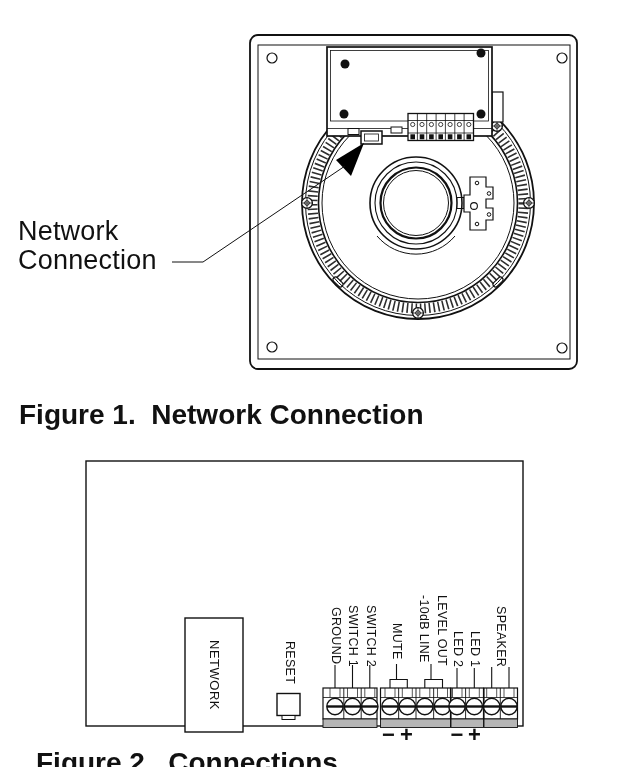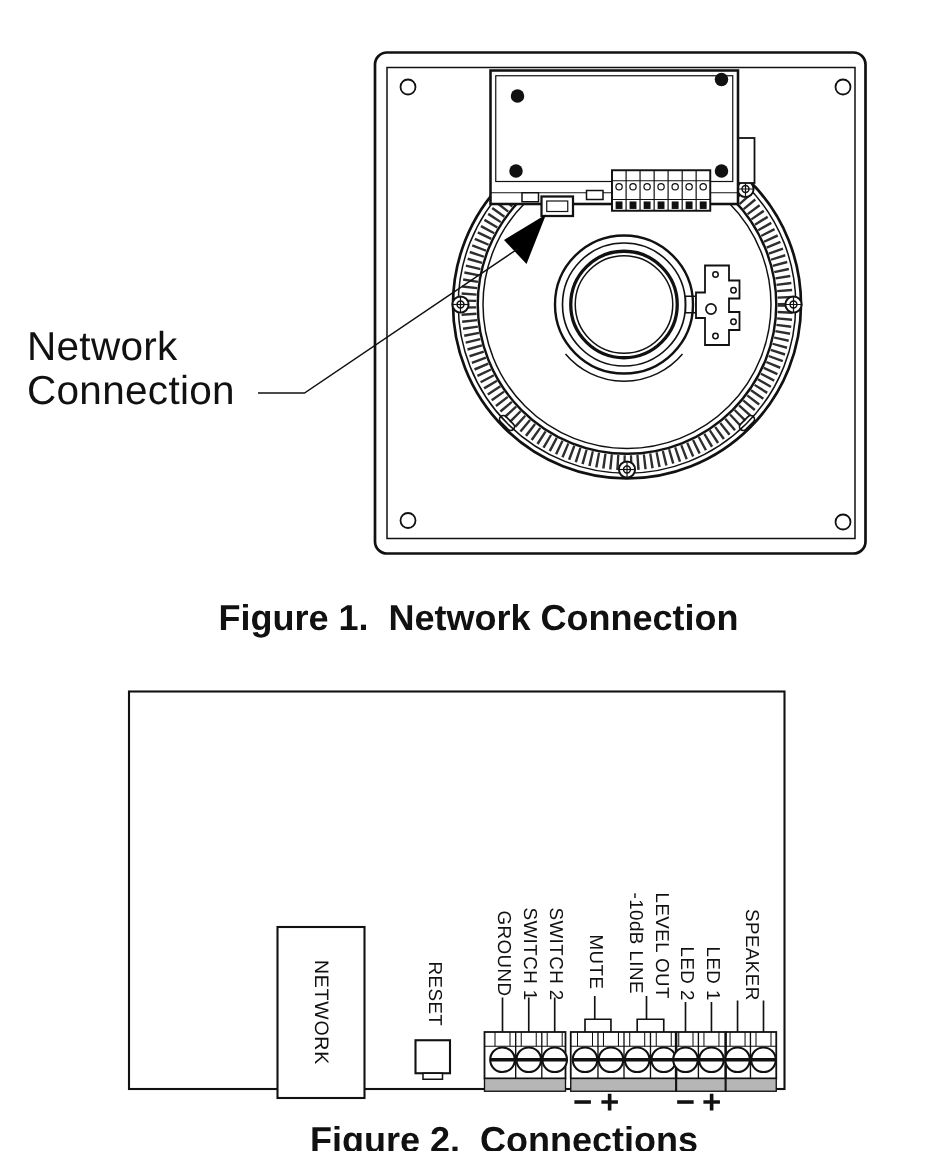--- a/index.html
+++ b/index.html
@@ -1,21 +1,21 @@
 <!DOCTYPE html>
 <html><head>
 <meta charset="utf-8">
 <style>
   html,body{margin:0;padding:0;background:#fff;}
   #page{position:relative;width:629px;height:767px;background:#fff;overflow:hidden;
         font-family:"Liberation Sans",sans-serif;color:#111;margin-top:16px;}
   #bg{position:absolute;left:0;top:0;}
   .abs{position:absolute;}
   .callout{font-size:27px;line-height:1.08;white-space:pre-line;letter-spacing:0.2px;}
-  .caption{font-weight:bold;font-size:24px;text-align:center;white-space:pre;}
+  .caption{font-weight:bold;font-size:28px;text-align:left;white-space:pre;}
   .vlabel{writing-mode:vertical-rl;text-orientation:mixed;font-size:12.5px;
           line-height:1.1;white-space:pre;letter-spacing:0.3px;color:#111;}
   .netbox{left:185px;top:602px;width:58px;height:114px;display:flex;
           align-items:center;justify-content:center;}
   .netbox .vlabel{font-size:13px;letter-spacing:0.5px;}
   .linepair{display:flex;gap:4px;}
   .pol{font-weight:bold;font-size:22px;width:22px;text-align:center;line-height:1.1;}
 </style>
 </head>
 <body>

